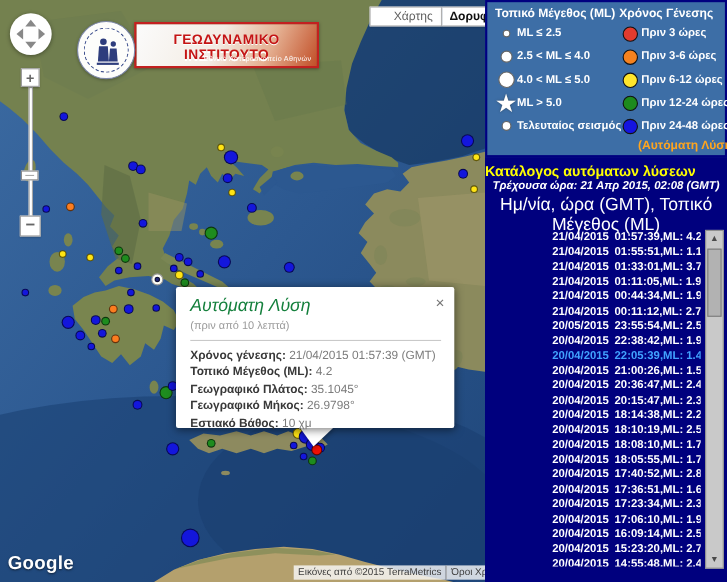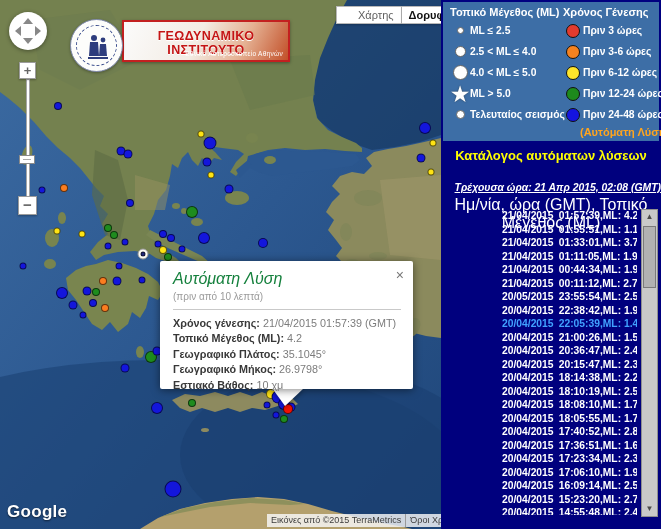--- a/index.html
+++ b/index.html
@@ -68,22 +68,22 @@
   .leg-right{left:120px;width:99px;}
   .leg-h{font-size:11px;font-weight:bold;color:#fff;margin-bottom:2px;white-space:nowrap;}
   .leg-row{height:21px;display:flex;align-items:center;}
   .leg-sym{width:20px;flex:none;display:flex;justify-content:center;align-items:center;}
   .leg-lab{font-size:10.3px;font-weight:bold;color:#fff;white-space:nowrap;}
   .wcirc{background:#fff;border:1px solid #666;border-radius:50%;}
   .star{color:#fff;font-size:23px;line-height:18px;text-shadow:0 0 2px #345;}
   .acirc{width:14px;height:14px;border-radius:50%;border:1px solid #111;}
   .leg-note{font-size:11px;font-weight:bold;color:#ffa51e;margin-left:17px;margin-top:1px;white-space:nowrap;}
   .catalog{position:absolute;left:0;top:143px;width:220px;height:386px;background:#00007e;color:#fff;}
-  .cat-title{text-align:center;font-size:13px;font-weight:bold;color:#ffff00;margin-top:5px;}
-  .cat-time{text-align:right;font-size:10.4px;font-weight:bold;font-style:italic;color:#fff;margin-top:19px;text-decoration:underline;}
+  .cat-title{font-size:13px;font-weight:bold;color:#ffff00;margin-top:5px;}
+  .cat-time{text-align:center;font-size:10.4px;font-weight:bold;font-style:italic;color:#fff;margin-top:1px;}
   .cat-cols{text-align:center;font-size:16px;font-weight:normal;color:#fff;margin-top:3px;}
   .rows{position:absolute;left:0;top:66px;width:196px;height:306px;overflow:hidden;}
   .row{height:13.5px;display:flex;justify-content:space-between;padding:0 6px 0 61px;
        font-size:10.3px;font-weight:bold;line-height:13.5px;white-space:nowrap;cursor:pointer;}
   .row.hl{color:#41a2ff;}
   
   .sb{position:absolute;right:3px;top:66px;width:17px;height:308px;background:#c9c9c9;border:1px solid #8f8f8f;}
   .sb-up,.sb-dn{position:absolute;left:0;width:15px;height:14px;text-align:center;font-size:8px;color:#4a4a4a;line-height:14px;cursor:pointer;}
   .sb-up{top:0;}
   .sb-dn{bottom:0;}

